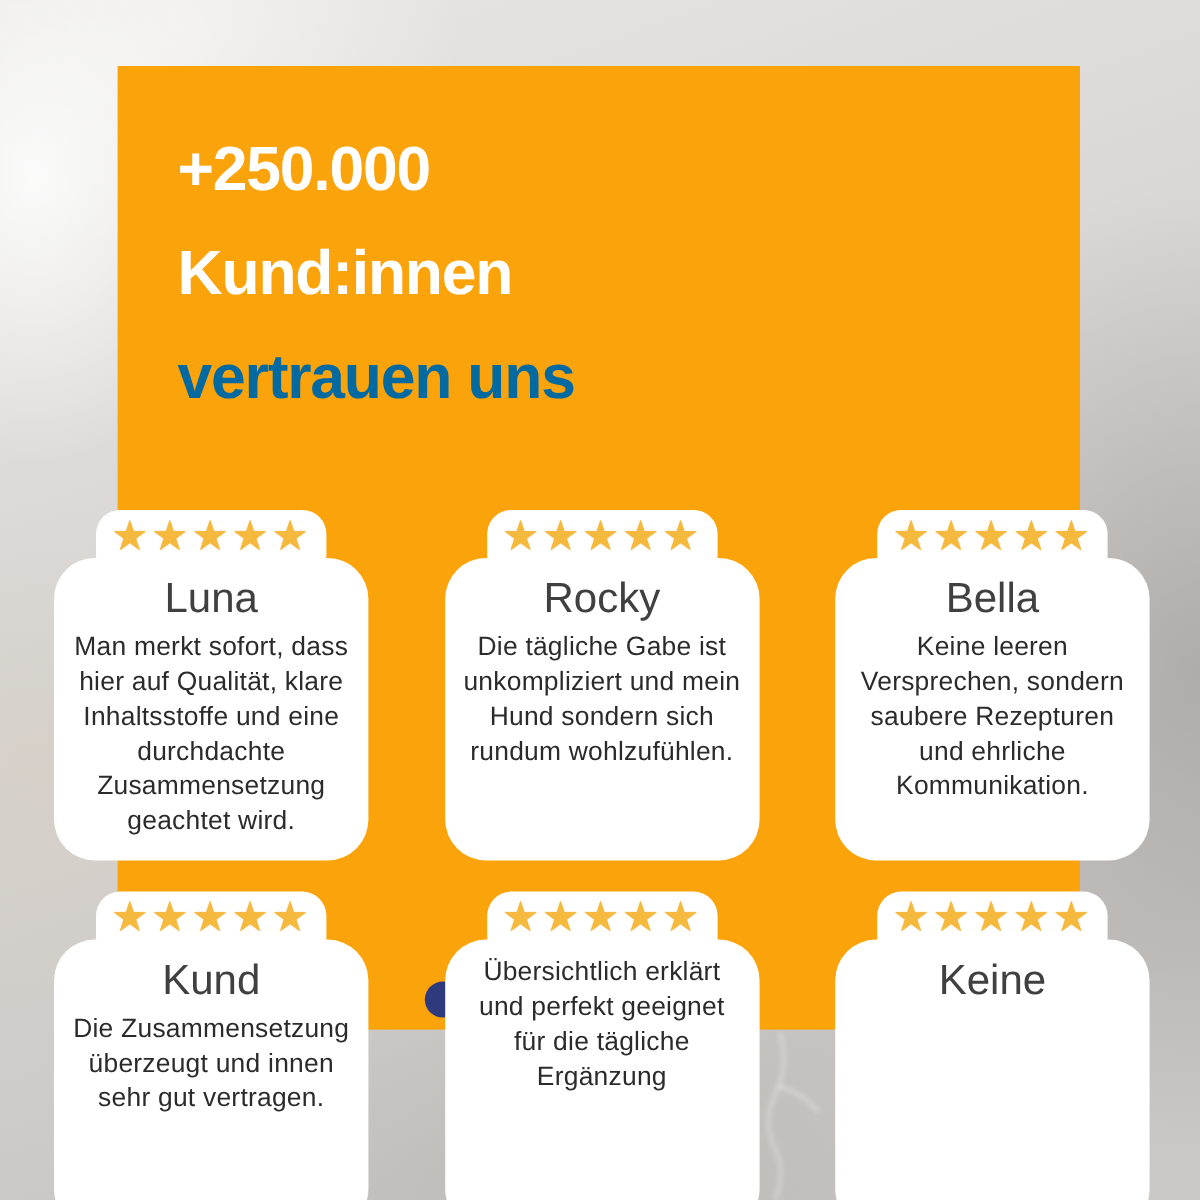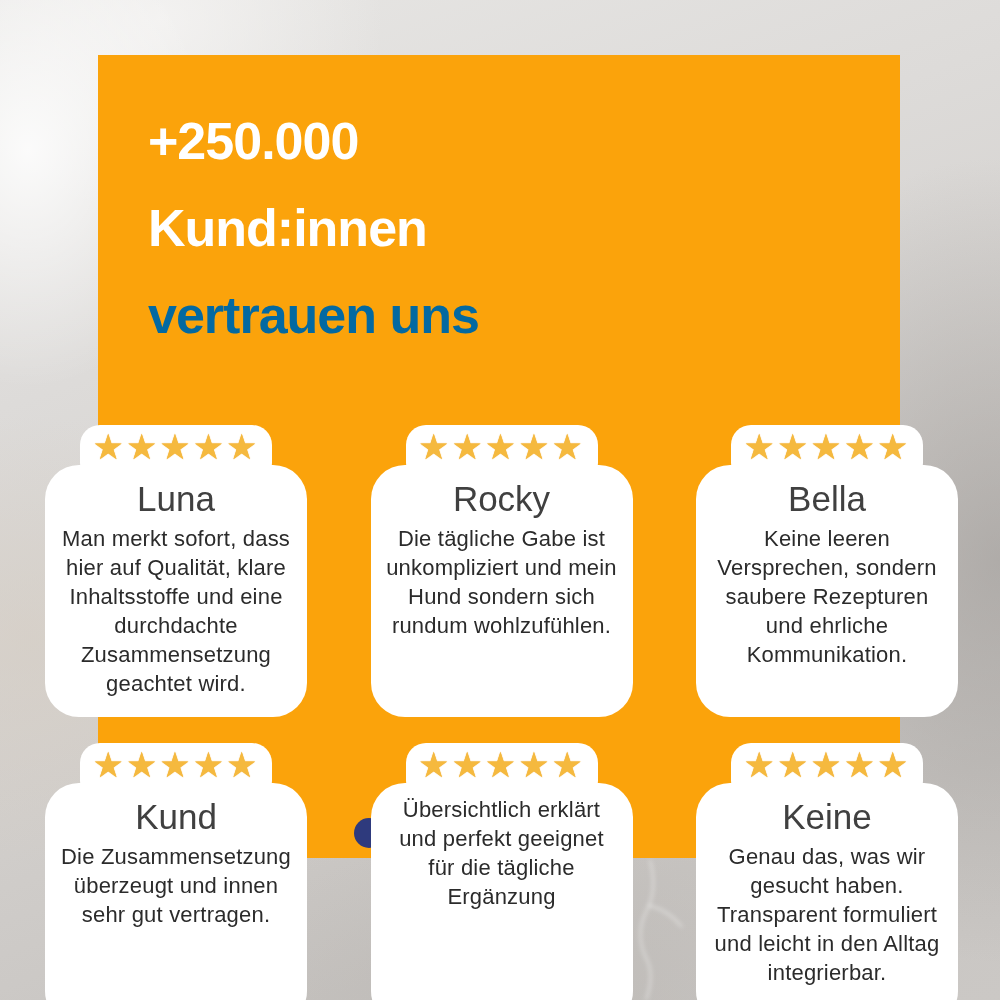--- a/index.html
+++ b/index.html
@@ -149,17 +149,16 @@
     <div class="body">
       <div class="review">Übersichtlich erklärt und perfekt geeignet für die tägliche Ergänzung</div>
     </div>
   </div>
       <div class="card">
     <div class="tab">
       <span class="stars">★★★★★</span>
     </div>
     <div class="body">
       <div class="name">Keine</div>
-      <div class="review">Genau das, was wir gesucht haben. Transparent formuliert und leicht in den Alltag integrierbar.</div>
     </div>
   </div>
     </div>
 </div>
 
 </body></html>

